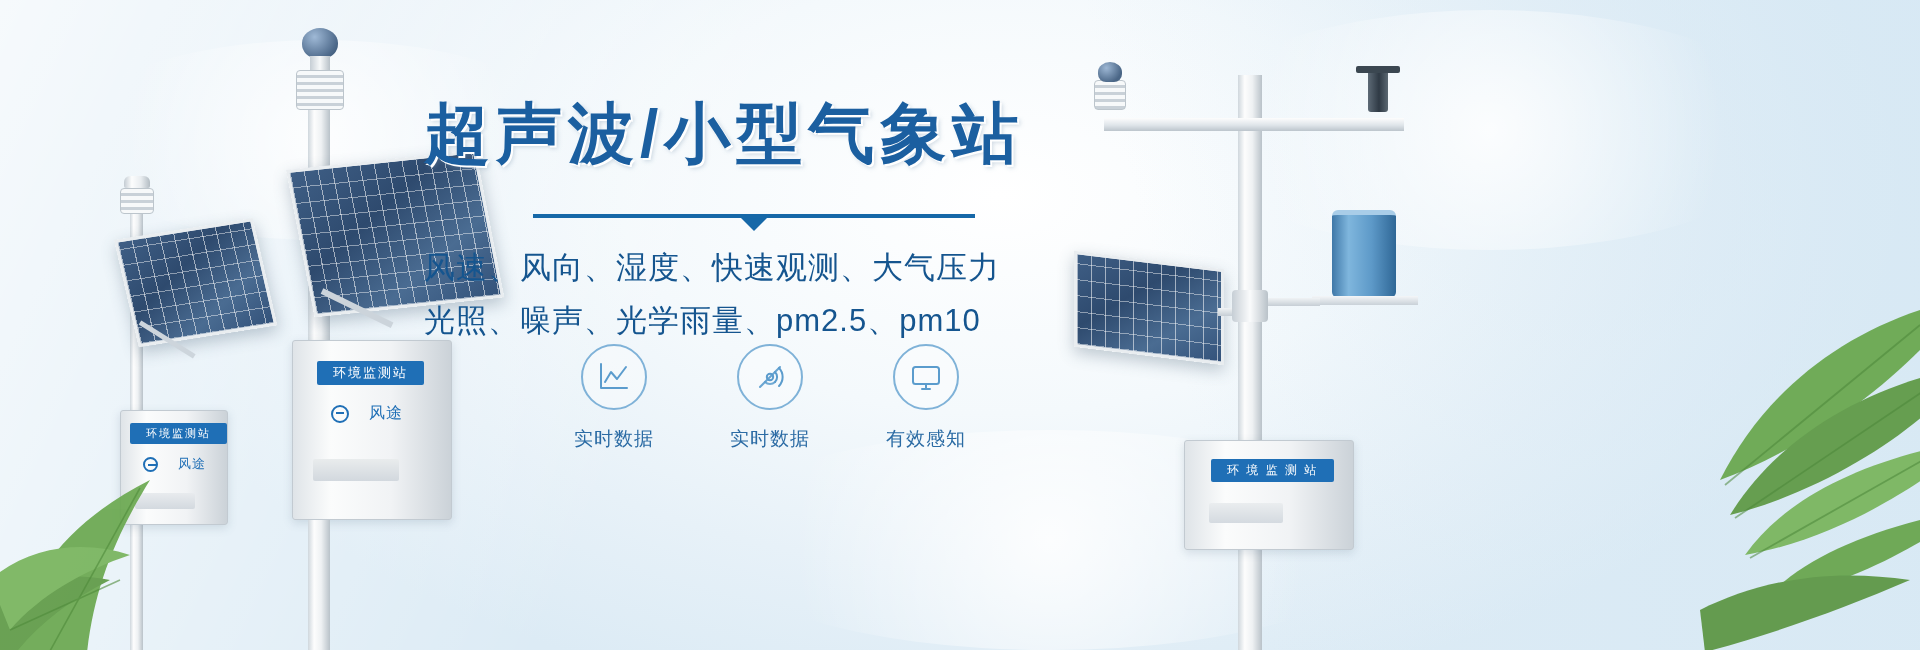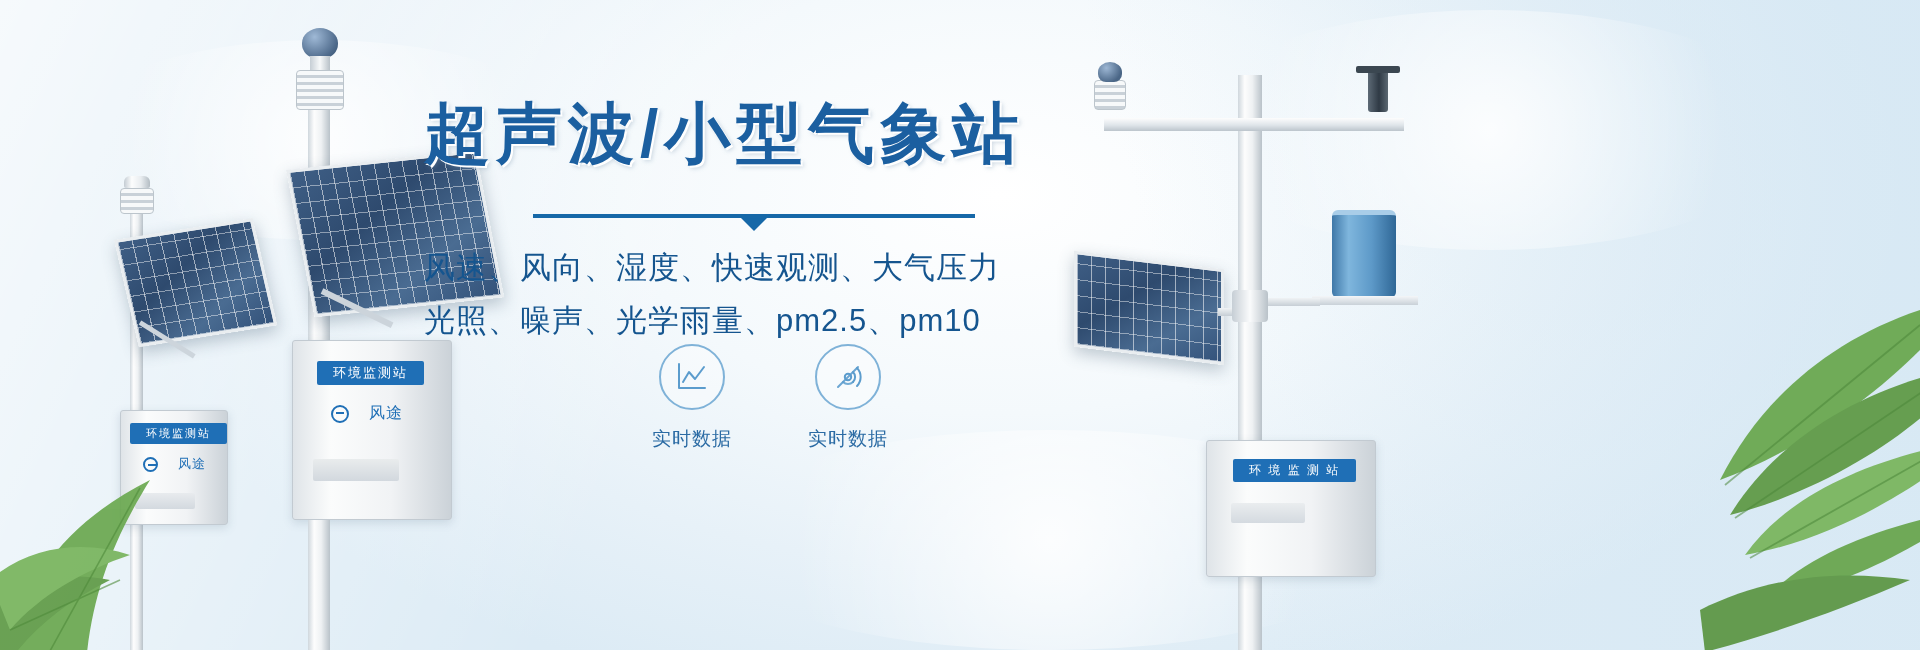--- a/index.html
+++ b/index.html
@@ -196,21 +196,21 @@
                 border-top:5px solid #a9cde8;"></div>
     <div class="eq" style="left:252px; top:256px; width:106px; height:9px; background:linear-gradient(180deg,#f4f6f8,#c9d1d8);"></div>
     <div class="eq" style="left:202px; top:258px; width:58px; height:8px; background:linear-gradient(180deg,#f0f3f5,#c6ced5);"></div>
 
     <div class="eq panelgrid" style="left:14px; top:220px; width:150px; height:96px; transform:skewY(7deg);"></div>
     <div class="eq" style="left:158px; top:268px; width:36px; height:8px; background:linear-gradient(180deg,#f0f3f5,#c6ced5);"></div>
 
     <div class="eq" style="left:172px; top:250px; width:36px; height:32px; border-radius:4px;
                 background:linear-gradient(90deg,#c6ced5,#fafbfc,#b9c2c9);"></div>
 
-    <div class="eq box" style="left:146px; top:400px; width:170px; height:137px;">
+    <div class="eq box" style="left:124px; top:400px; width:170px; height:110px;">
       <div class="tag" style="left:26px; top:18px; font-size:12px;">环 境 监 测 站</div>
       <div class="eq" style="left:24px; top:62px; width:74px; height:20px; background:linear-gradient(180deg,#eaedef,#d4dae0); border-radius:2px;"></div>
     </div>
   </div>
 
   <svg class="leaf" style="left:-10px; top:330px;" width="210" height="320" viewBox="0 0 210 320">
     <g fill="#6aa84f" opacity="0.92">
       <path d="M10 340 C30 250 80 190 160 150 C120 215 100 270 95 345 Z"></path>
       <path d="M-20 300 C20 250 70 240 120 250 C70 275 35 305 10 345 Z" fill="#5f9a46"></path>
       <path d="M0 250 C40 215 95 210 140 225 C95 240 50 265 20 300 Z" fill="#78b45c"></path>
@@ -267,17 +267,27 @@
           <circle cx="17" cy="17" r="3.2"></circle>
           <path d="M22 12 A7 7 0 0 1 22 22"></path>
           <path d="M26 8 A13 13 0 0 1 26 26"></path>
           <path d="M12 22 A7 7 0 0 0 22 22" opacity=".85"></path>
           <path d="M7 27 L27 7" opacity=".9"></path>
         </svg>
       </div>
       <div class="flabel">实时数据</div>
     </div>
 
+    <div class="feature">
+      <div class="fcircle">
+        <svg width="34" height="34" viewBox="0 0 34 34" fill="none" stroke="#5b9ccd" stroke-width="2" stroke-linecap="round" stroke-linejoin="round">
+          <rect x="4" y="7" width="26" height="17" rx="2.5"></rect>
+          <path d="M13 29 L21 29"></path>
+          <path d="M17 24 L17 29"></path>
+        </svg>
+      </div>
+      <div class="flabel">有效感知</div>
+    </div>
 
 
   </div>
 
 </div>
 
 </body></html>

